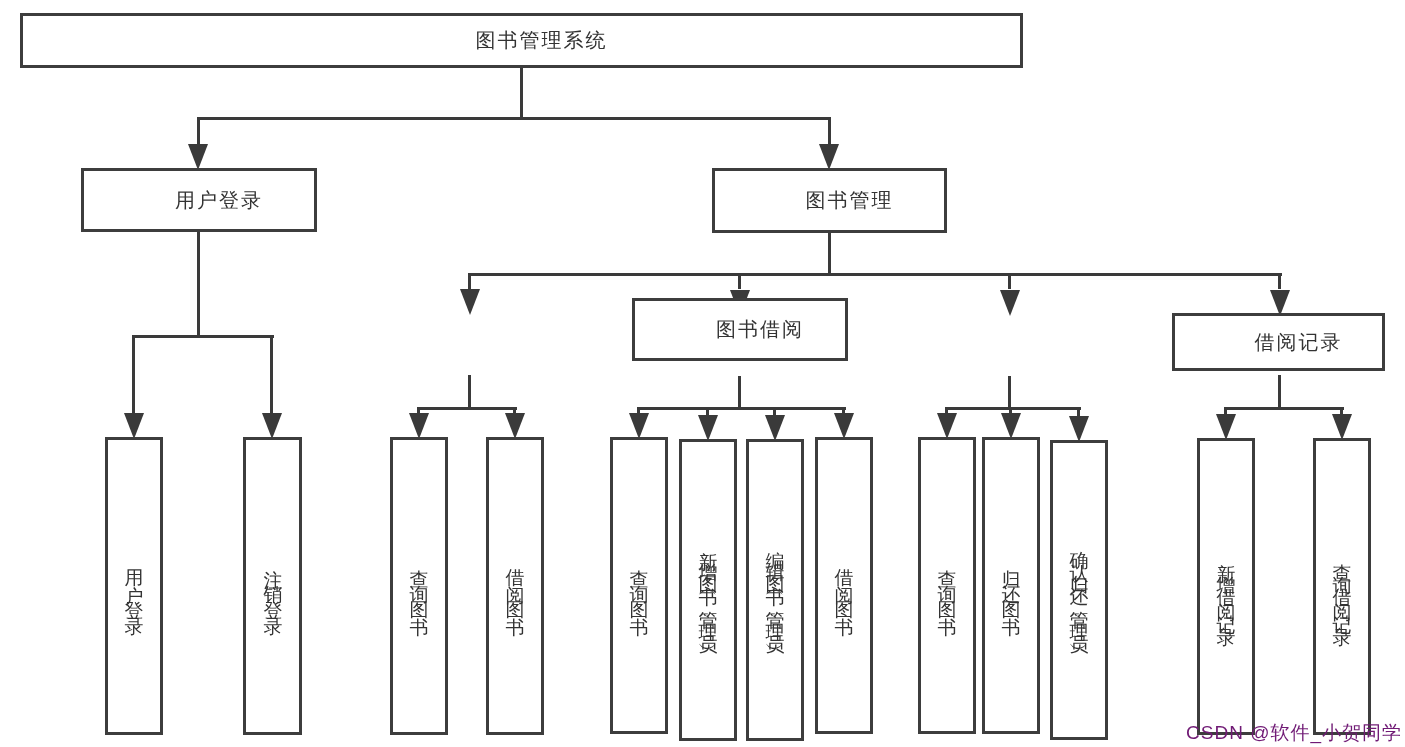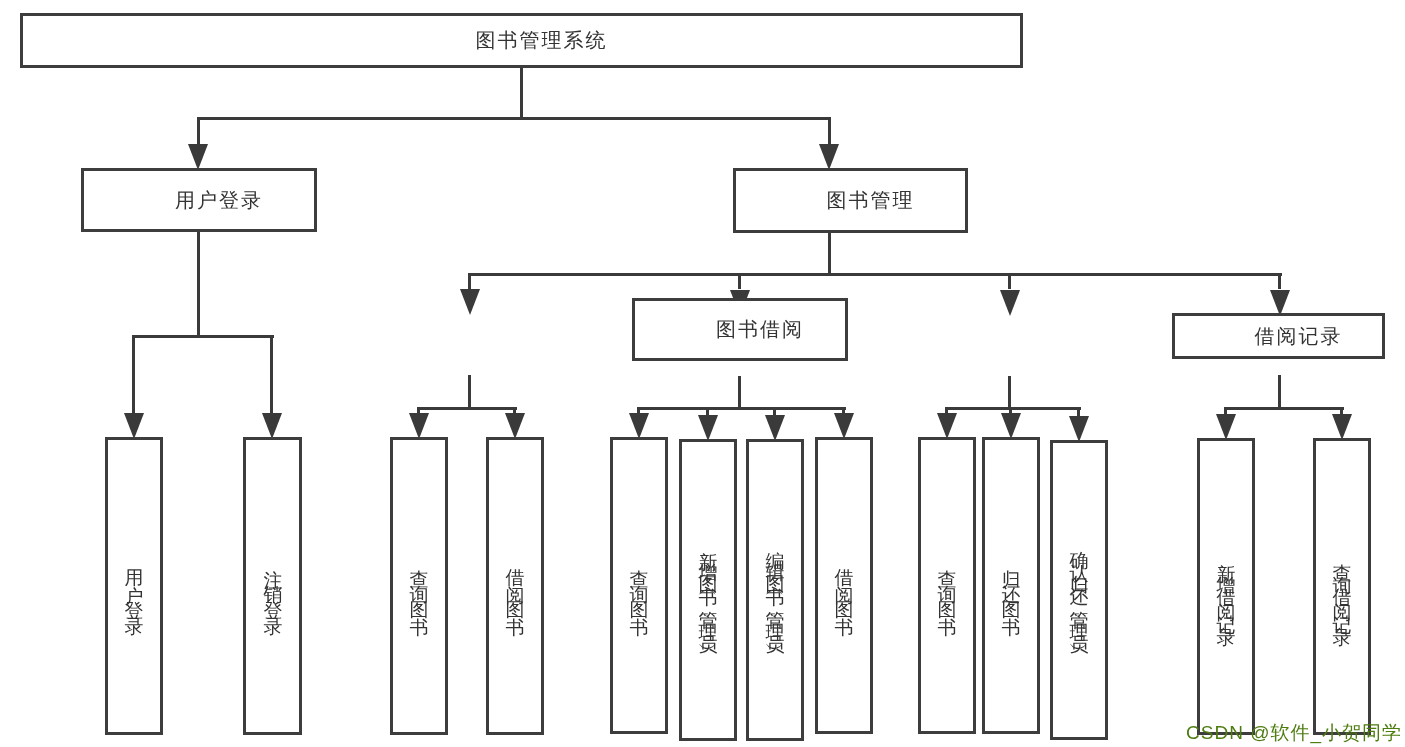--- a/index.html
+++ b/index.html
@@ -47,38 +47,38 @@
     border-left: 10px solid transparent;
     border-right: 10px solid transparent;
     border-top: 26px solid #3a3a3a;
     z-index: 1;
   }
   #watermark {
     position: absolute;
     top: 720px;
     right: 3px;
     font-size: 19px;
-    color: #4d7c0f;
+    color: #701a75;
     letter-spacing: 1px;
     z-index: 5;
     white-space: nowrap;
   }
 </style>
 </head>
 <body>
 
 <div id="canvas">
 
   <div class="node" style="left:20px; top:13px; width:1003px; height:55px;">图书管理系统</div>
 
   <div class="node" style="left:81px; top:168px; width:236px; height:64px;">用户登录</div>
-  <div class="node" style="left:712px; top:168px; width:235px; height:65px;margin-left:21px;">图书管理</div>
+  <div class="node" style="left:712px; top:168px; width:235px; height:65px;">图书管理</div>
 
   <div class="node" style="left:632px; top:298px; width:216px; height:63px;">图书借阅</div>
-  <div class="node" style="left:1172px; top:313px; width:213px; height:46px;">借阅记录</div>
+  <div class="node" style="left:1172px; top:313px; width:213px; height:58px;">借阅记录</div>
 
   <div class="node vbox" style="left:105px; top:437px; width:58px; height:298px;">用户登录</div>
   <div class="node vbox" style="left:243px; top:437px; width:59px; height:298px;">注销登录</div>
 
   <div class="node vbox" style="left:390px; top:437px; width:58px; height:298px;">查询图书</div>
   <div class="node vbox" style="left:486px; top:437px; width:58px; height:298px;">借阅图书</div>
 
   <div class="node vbox" style="left:610px; top:437px; width:58px; height:297px;">查询图书</div>
   <div class="node vbox" style="left:679px; top:439px; width:58px; height:302px; letter-spacing:12px;">新增图书（管理员）</div>
   <div class="node vbox" style="left:746px; top:439px; width:58px; height:302px; letter-spacing:12px;">编辑图书（管理员）</div>

